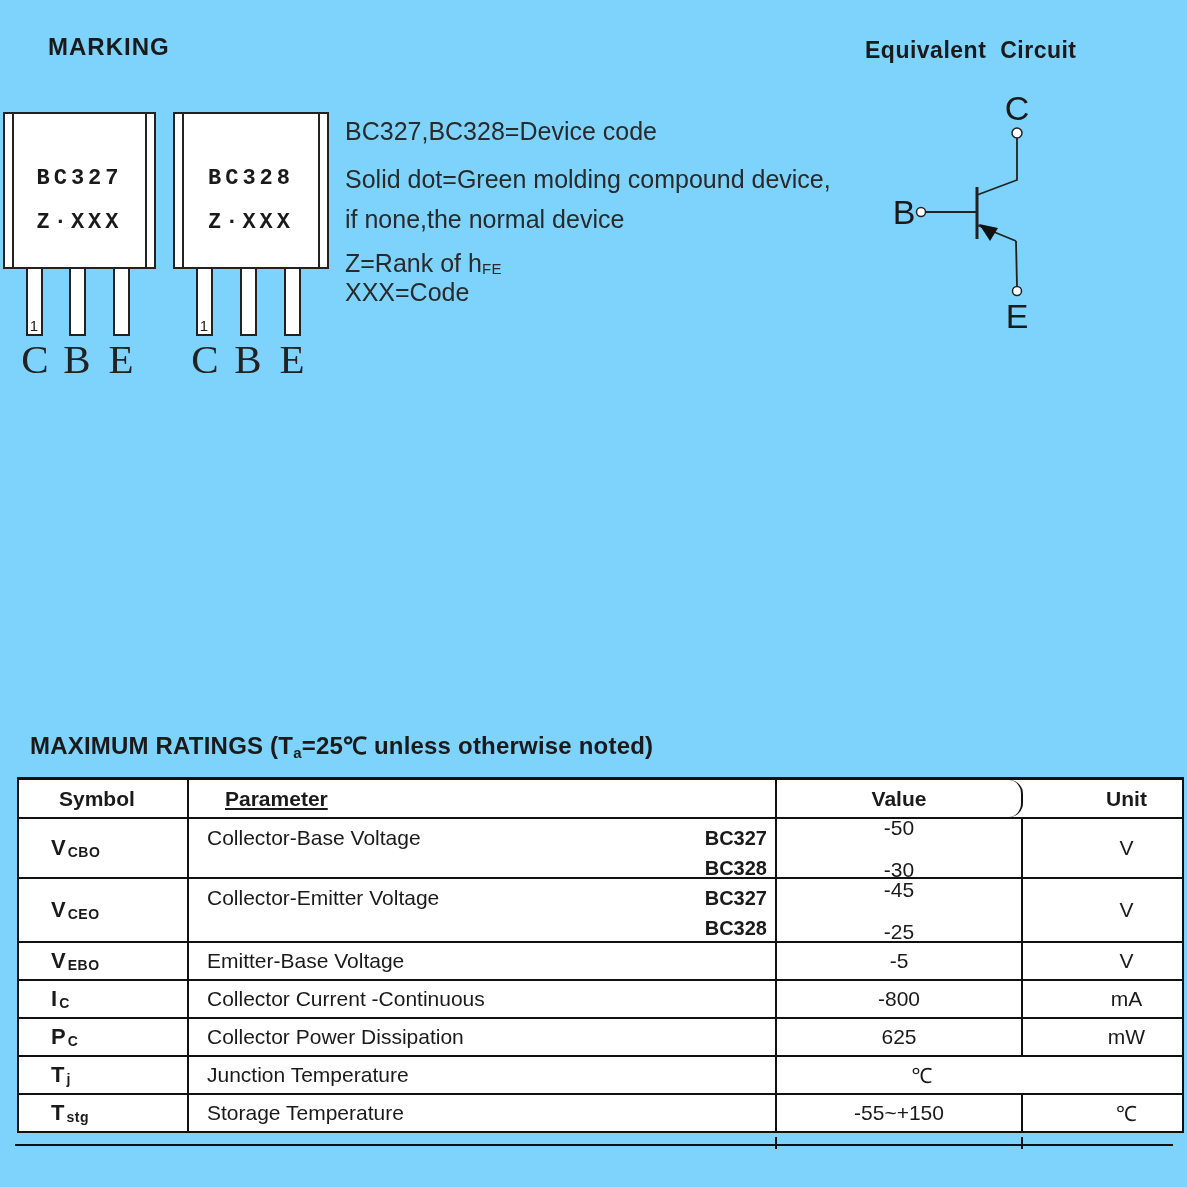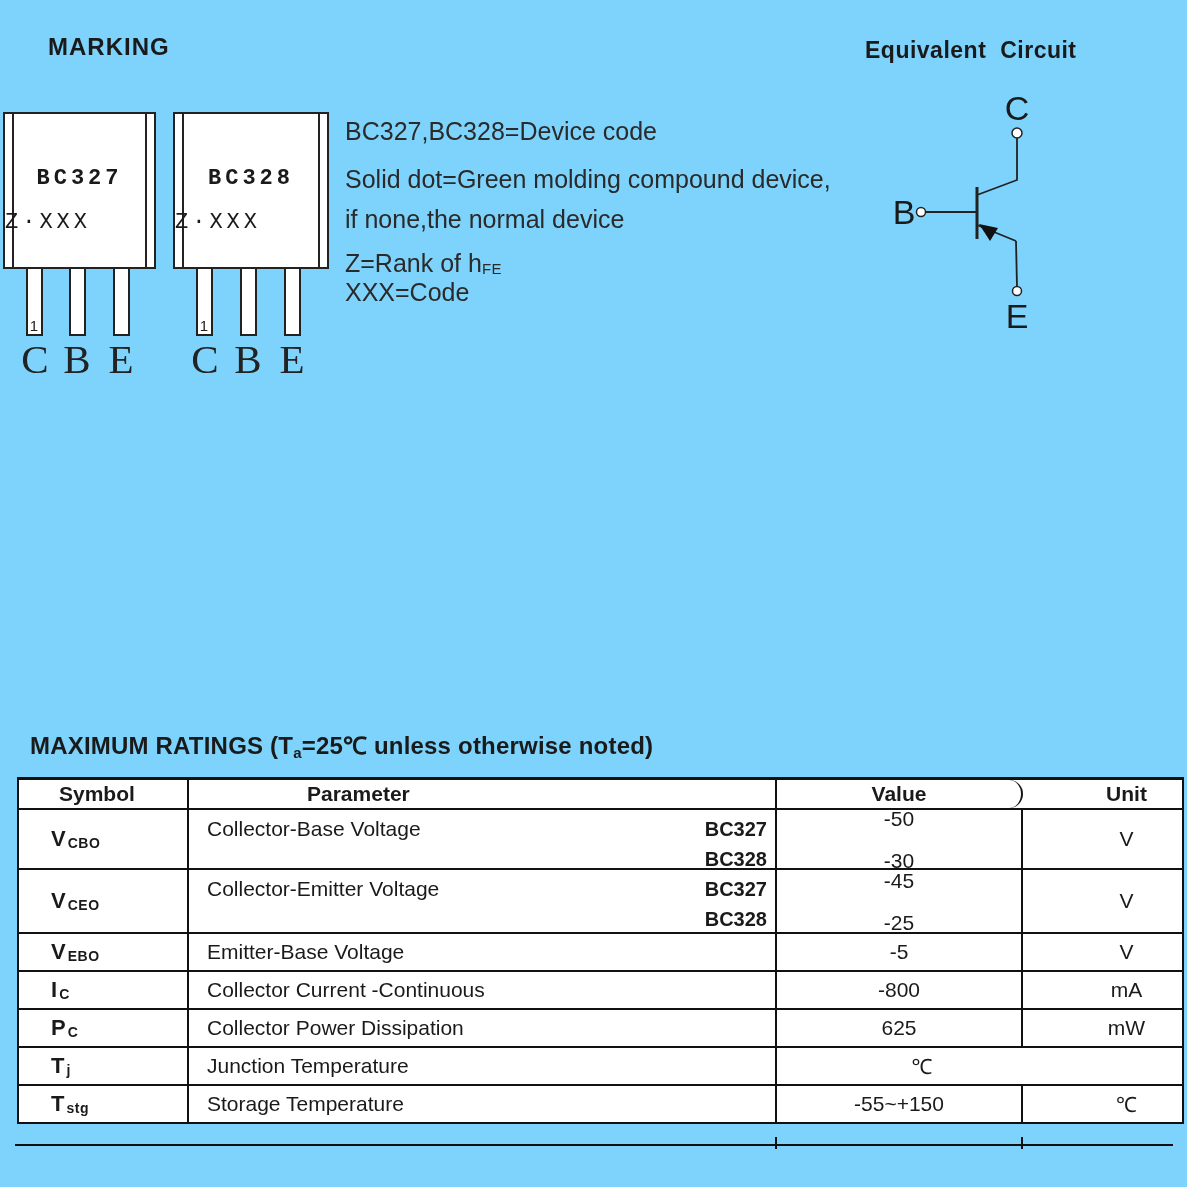--- a/index.html
+++ b/index.html
@@ -18,22 +18,22 @@
 
   
   .pkg { position:absolute; top:112px; height:157px; border:2px solid #222; background:#fff; }
   .pkg1 { left:3px;   width:153px; }
   .pkg2 { left:173px; width:156px; }
   .mold-line { position:absolute; top:0; bottom:0; width:2px; background:#222; }
   .mold-left  { left:7px; }
   .mold-right { right:7px; }
   .pkg-device { position:absolute; left:0; right:0; top:52px;  text-align:center;
                 font-family:"Liberation Mono", monospace; font-weight:bold; font-size:22px; letter-spacing:4px; }
-  .pkg-code   { position:absolute; left:0; right:0; top:96px;  
-                font-family:"Liberation Mono", monospace; font-weight:normal; font-size:22px; letter-spacing:4px; }
+  .pkg-code   { position:absolute; left:0; right:0; top:96px;  text-align:center;
+                font-family:"Liberation Mono", monospace; font-weight:bold; font-size:22px; letter-spacing:4px; }
 
   
   .leg { position:absolute; top:269px; width:17px; height:67px; background:#fff;
          border:2px solid #222; border-top:none; }
   .pin1 { position:absolute; top:316px; width:14px; height:19px; font-size:15px; line-height:19px;
           text-align:center; color:#222; border-bottom:1.5px solid #222; }
   .pin-letter { position:absolute; top:339px; width:32px; text-align:center;
                 font-family:"Liberation Serif", serif; font-size:41px; line-height:40px; color:#222; }
 
   
@@ -44,32 +44,32 @@
   .circuit-svg { position:absolute; left:880px; top:85px; width:250px; height:260px; }
   .circuit-svg text { font-family:"Liberation Sans", sans-serif; font-size:34px; fill:#1a1a1a; }
 
   
   .ratings-table { position:absolute; left:17px; top:777px; width:1167px;
                    border:2px solid #111; border-top-width:3px; border-bottom-width:2px; background:#fff; }
   .trow { display:grid; grid-template-columns:170px 588px 246px 163px; border-bottom:2.5px solid #111; }
   .trow:last-child { border-bottom:none; }
   .trow > div { border-right:2px solid #111; overflow:hidden; }
   .trow > div:last-child { border-right:none;padding-left:44px; }
-  .th-row { height:30px; }
+  .th-row { height:39px; }
   .r-2line-a { height:60px; }
   .r-2line-b { height:64px; }
   .r-single { height:38px; }
   .r-last { height:36px; }
 
   .cell-sym { display:flex; align-items:center; padding-left:32px; }
   .sym-main { font-size:22px; font-weight:bold; }
   .sym-sub  { font-size:14px; font-weight:bold; margin-left:2px; margin-top:8px; letter-spacing:0.5px; }
   .cell-head { display:flex; align-items:center; font-size:21px; font-weight:bold; }
   .head-symbol { padding-left:40px; }
-  .head-param  { padding-left:118px; }
+  .head-param  { padding-left:36px;text-decoration:underline; }
   .head-center { justify-content:center; padding-left:0;border-radius:14px; }
   .cell-param { display:flex; align-items:flex-start; padding:7px 8px 0 18px; font-size:21px; }
   .cell-param.vcenter { align-items:center; padding-top:0; }
   .param-name { flex:1 1 auto; }
   .variants { display:flex; flex-direction:column; text-align:right; font-weight:bold;
               font-size:20px; line-height:30px; margin-top:-3px; }
   .cell-vals { display:flex; flex-direction:column; justify-content:center; align-items:center;
                font-size:21px; line-height:30px; padding-top:2px;gap:12px; }
   .cell-val-single { display:flex; align-items:center; justify-content:center; font-size:21px; }
   .cell-unit { display:flex; align-items:center; justify-content:center; font-size:21px; }

